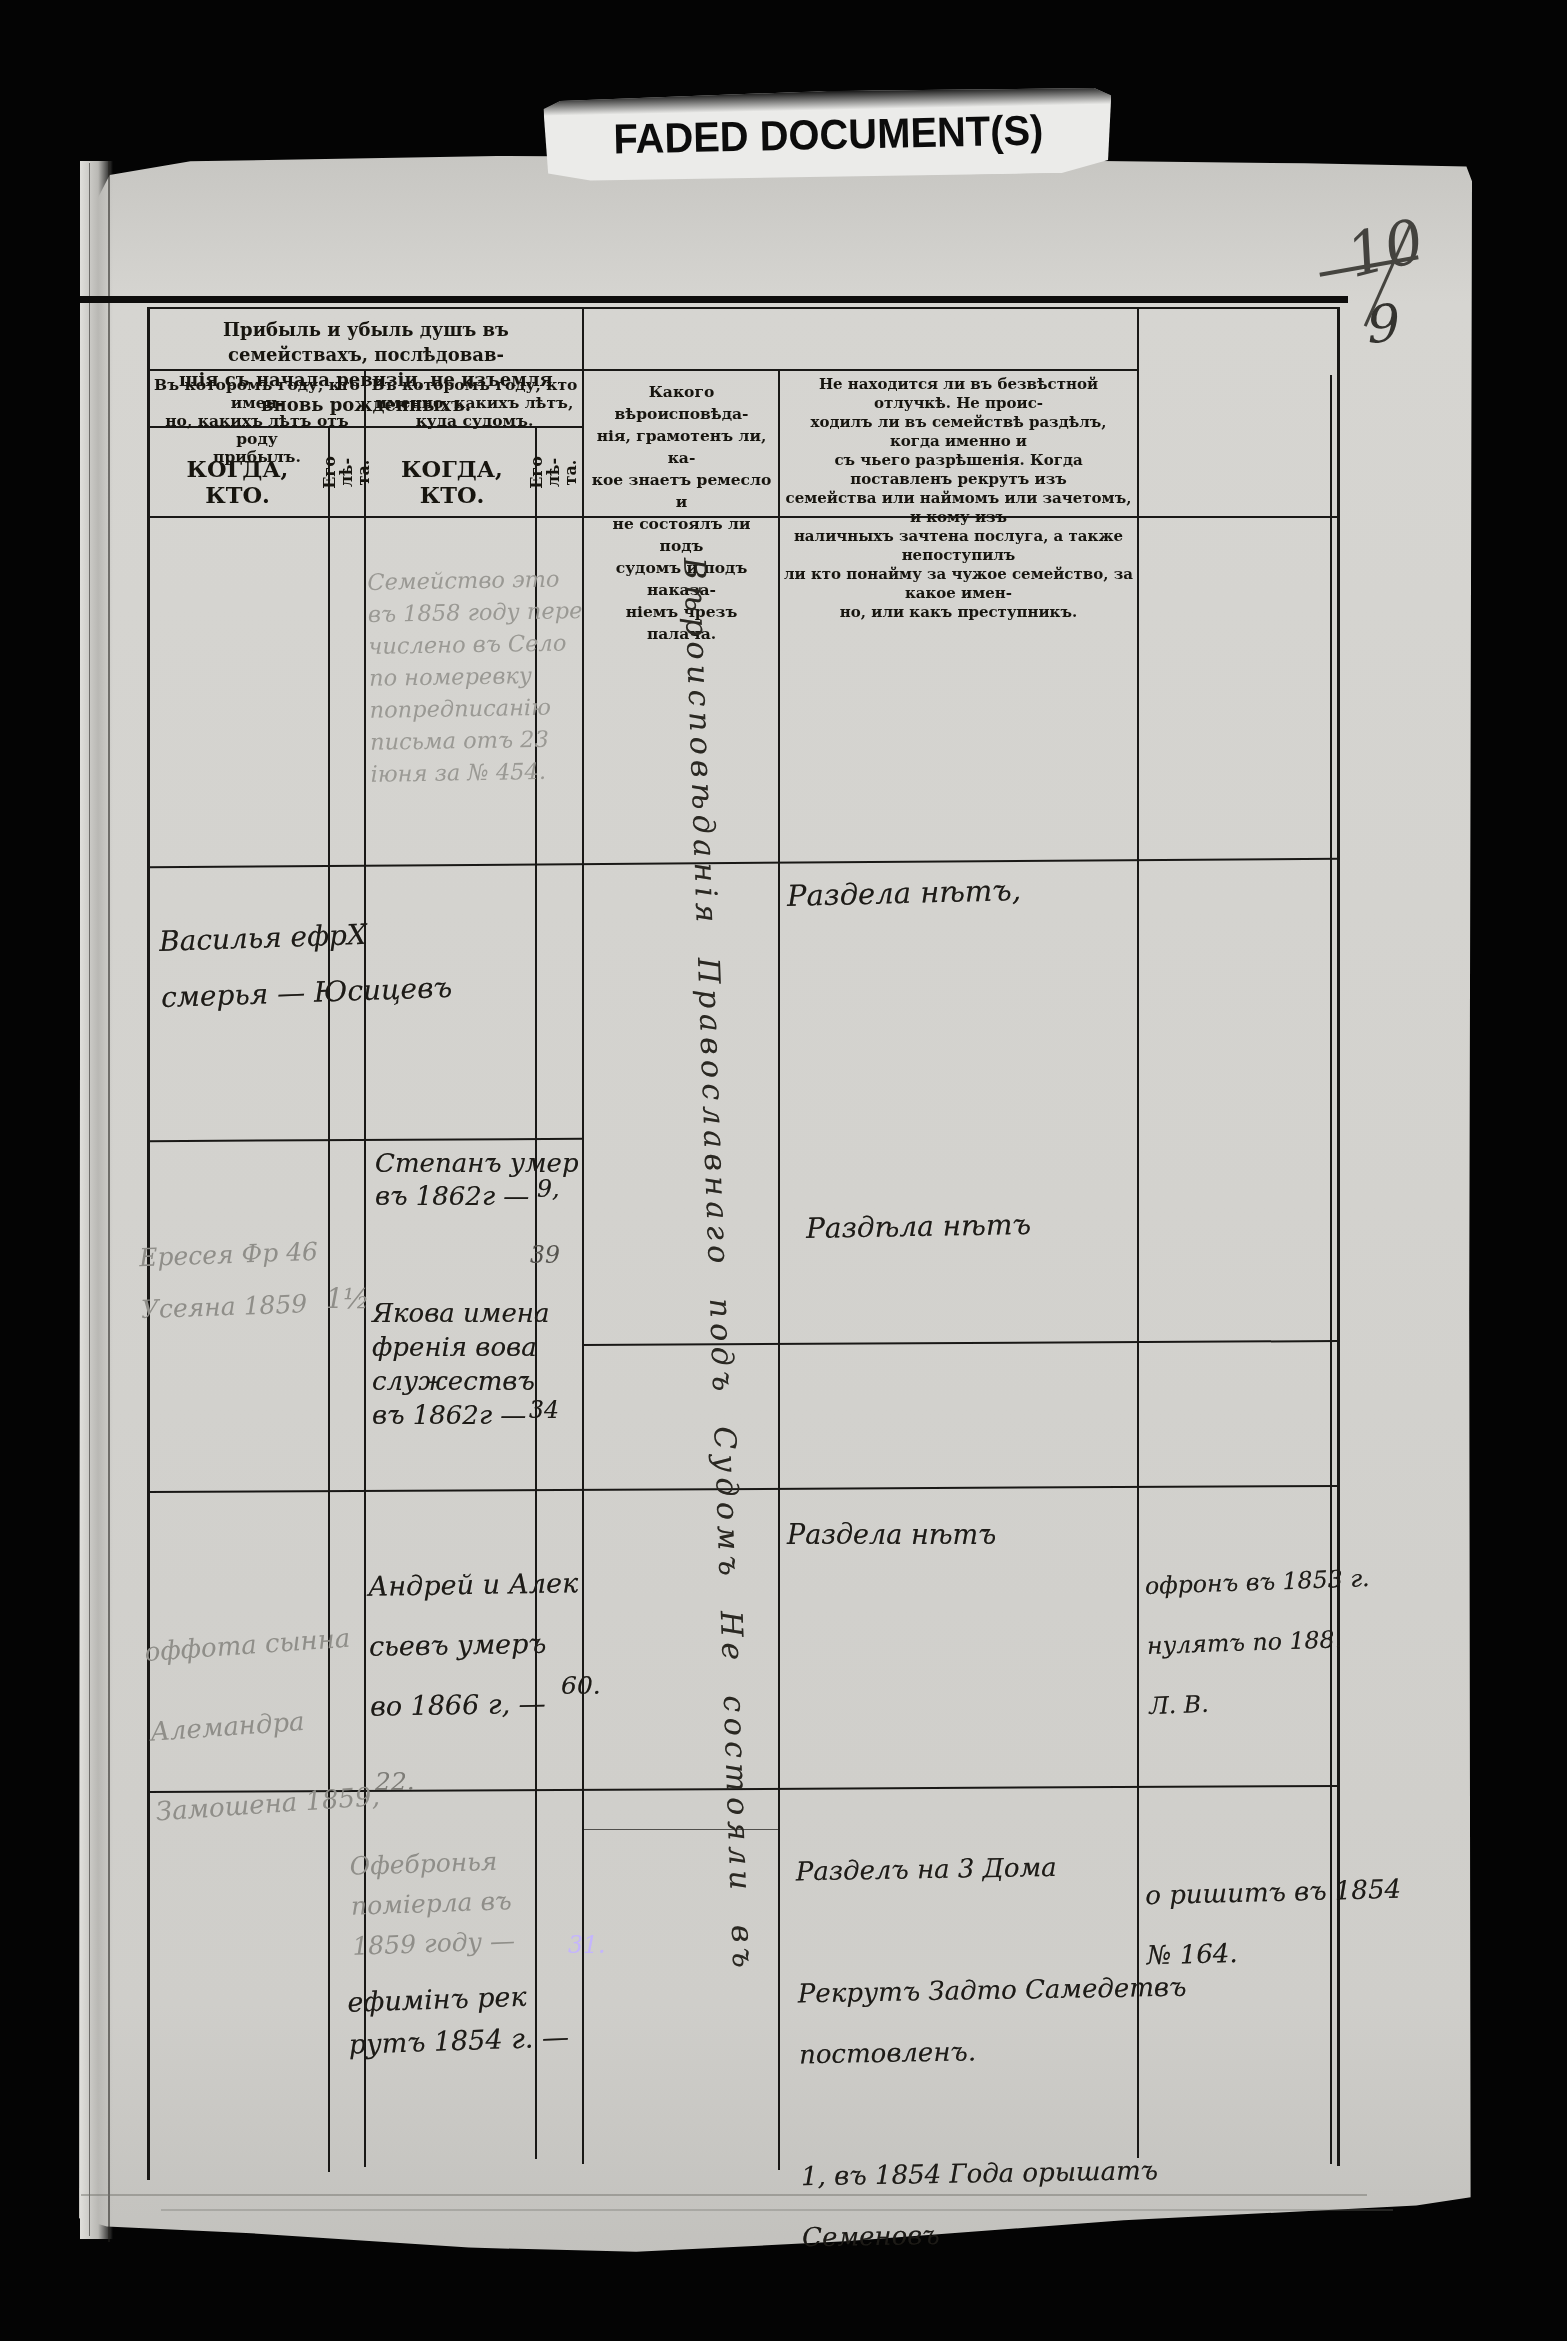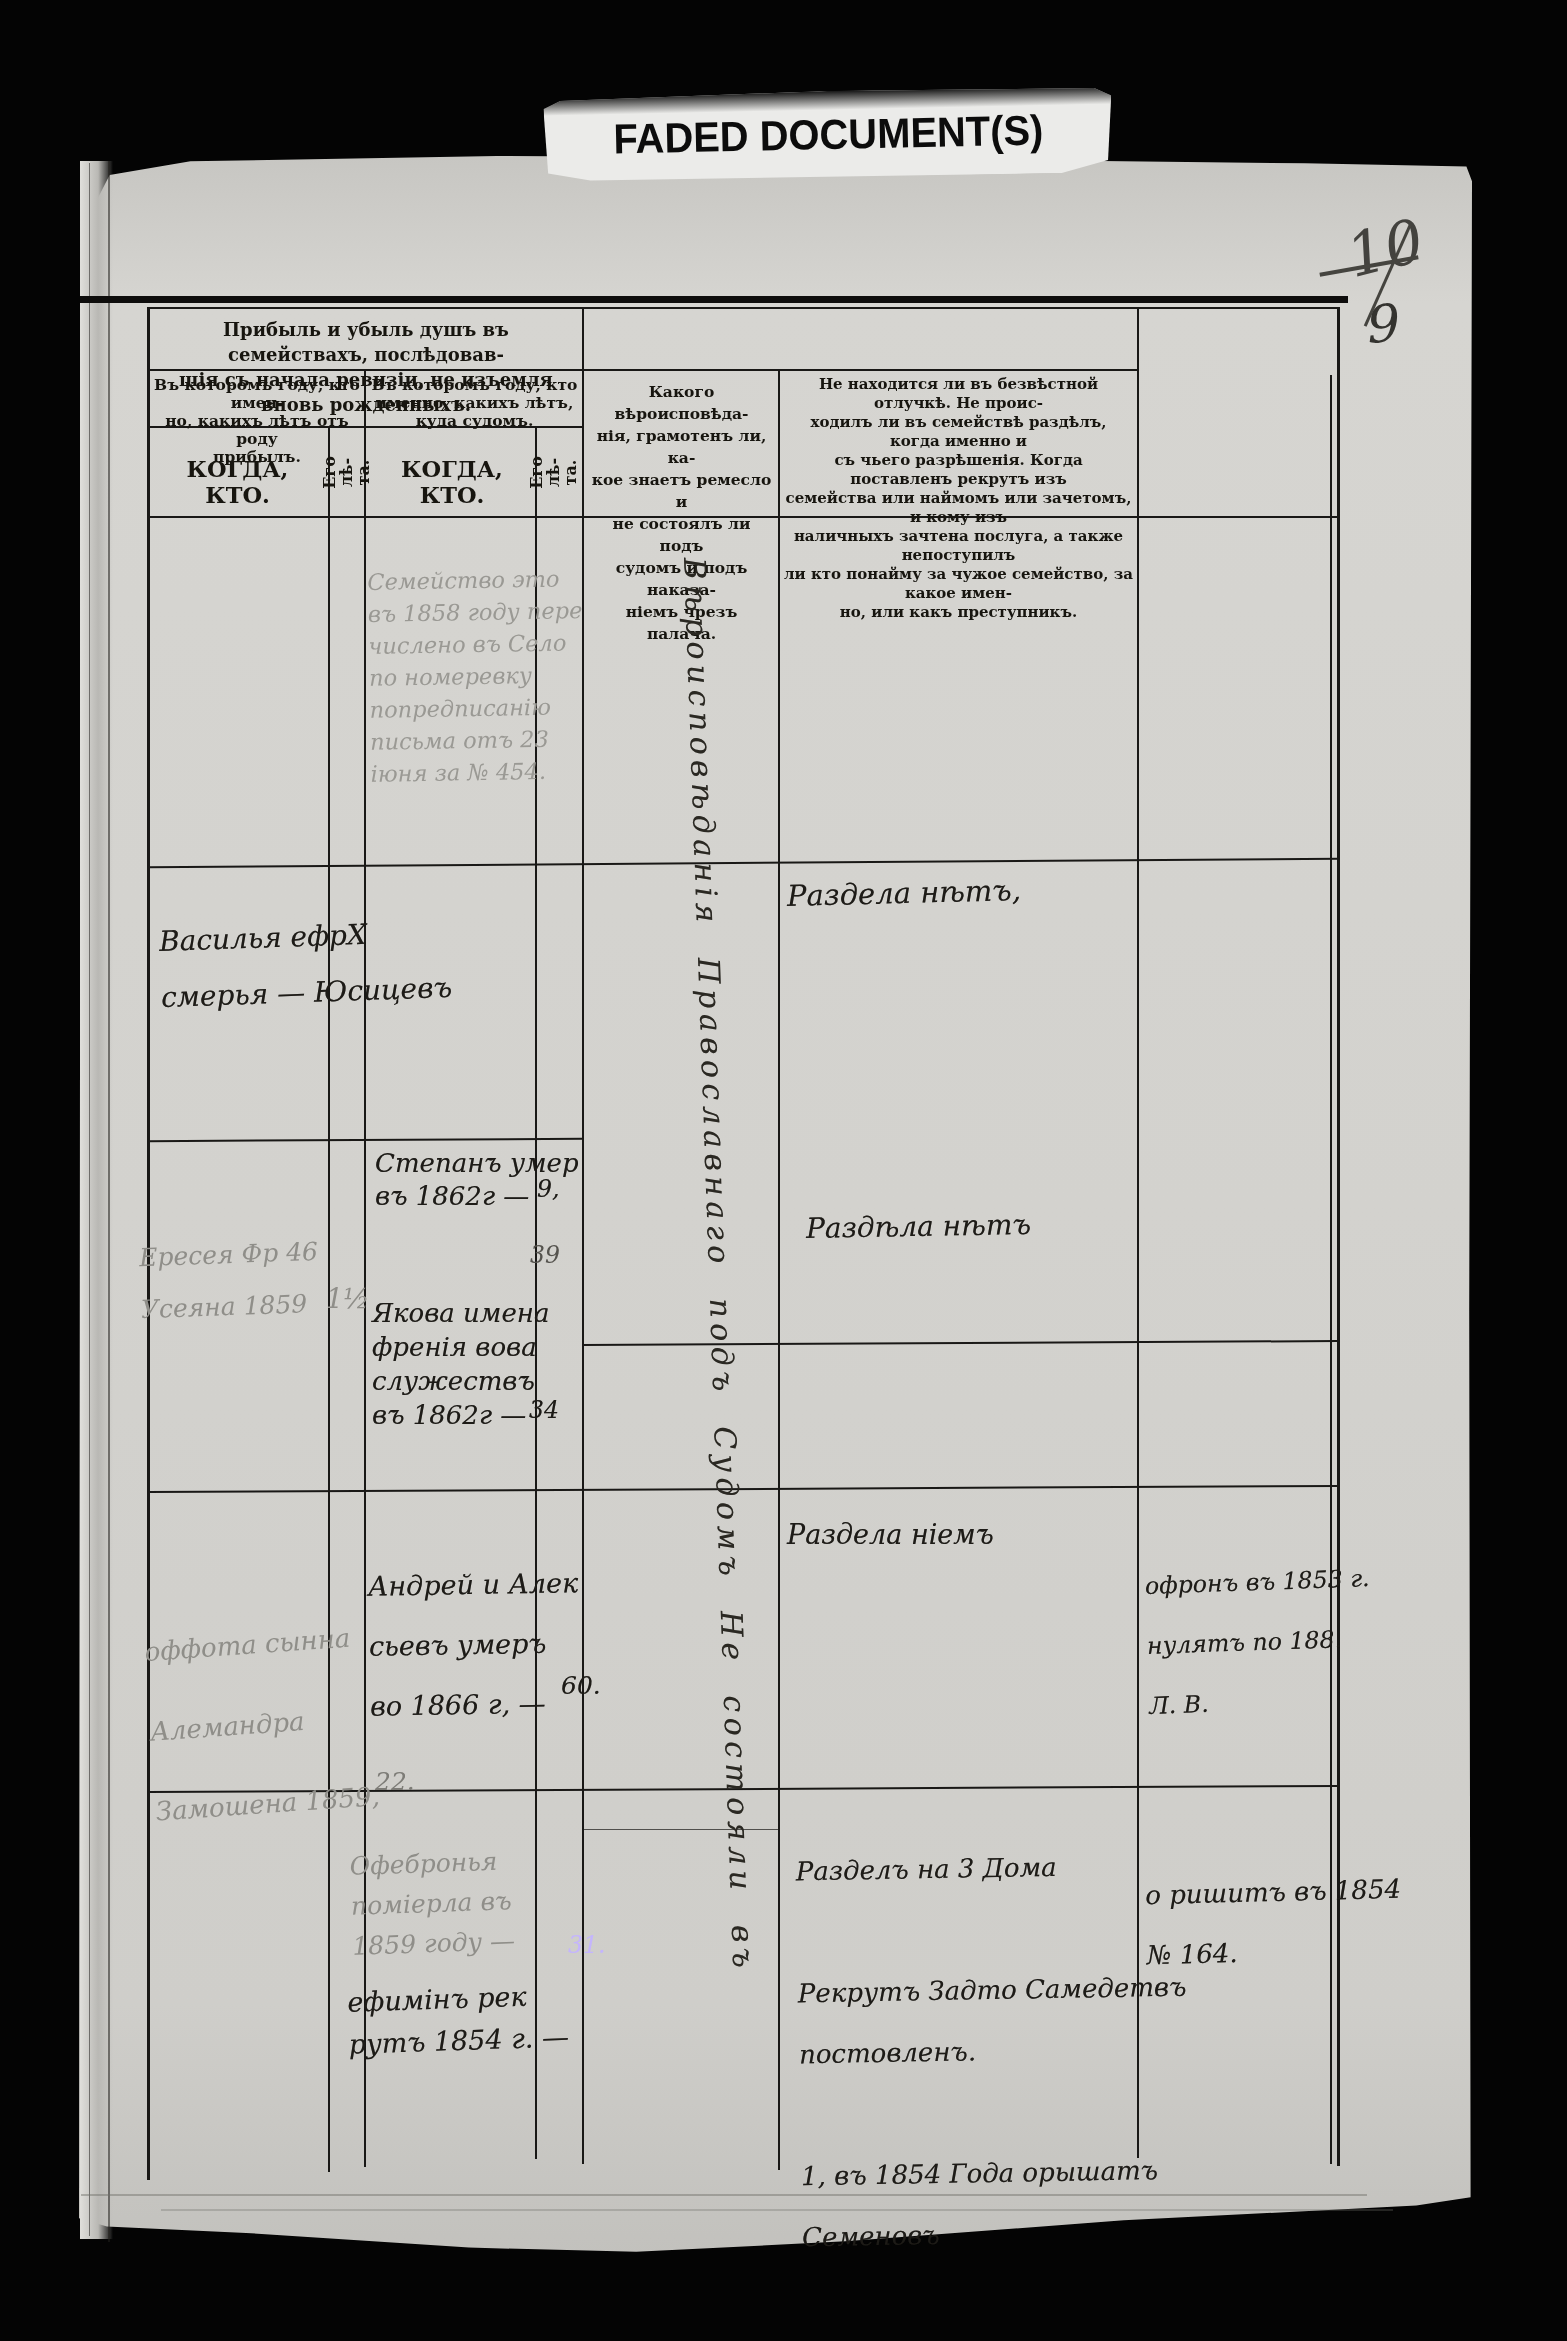--- a/index.html
+++ b/index.html
@@ -146,21 +146,21 @@
   <div class="hw ink" style="left:806px;top:1210px;font-size:28px;transform:rotate(-1deg);">Раздѣла нѣтъ</div>
 
   <div class="hw pencil" style="left:150px;top:1604px;font-size:26px;line-height:80px;transform:rotate(-4deg);">оффота сынна
 Алемандра
 Замошена 1859,</div>
   <div class="hw pencil" style="left:375px;top:1767px;font-size:25px;color:#7d7c77;">22.</div>
   <div class="hw ink" style="left:369px;top:1555px;font-size:27px;line-height:60px;transform:rotate(-1deg);">Андрей и Алек
 сьевъ умеръ
 во 1866 г, —</div>
   <div class="hw ink" style="left:561px;top:1671px;font-size:25px;">60.</div>
-  <div class="hw ink" style="left:787px;top:1519px;font-size:27px;">Раздела ніемъ</div>
+  <div class="hw ink" style="left:787px;top:1519px;font-size:27px;">Раздела нѣтъ</div>
   <div class="hw ink" style="left:1147px;top:1552px;font-size:23.6px;line-height:60px;transform:rotate(-2deg);">офронъ въ 1853 г.
 нулятъ по 188.
 Л. В.</div>
 
   <div class="hw pencil" style="left:351px;top:1844px;font-size:25px;line-height:40px;transform:rotate(-2deg);">Офебронья
 поміерла въ
 1859 году —</div>
   <div class="hw pencil" style="left:568px;top:1931px;font-size:23.6px;color:#c4b5fd;">31.</div>
   <div class="hw ink" style="left:348px;top:1978px;font-size:27px;line-height:42px;transform:rotate(-2deg);">ефимінъ рек
 рутъ 1854 г. —</div>

